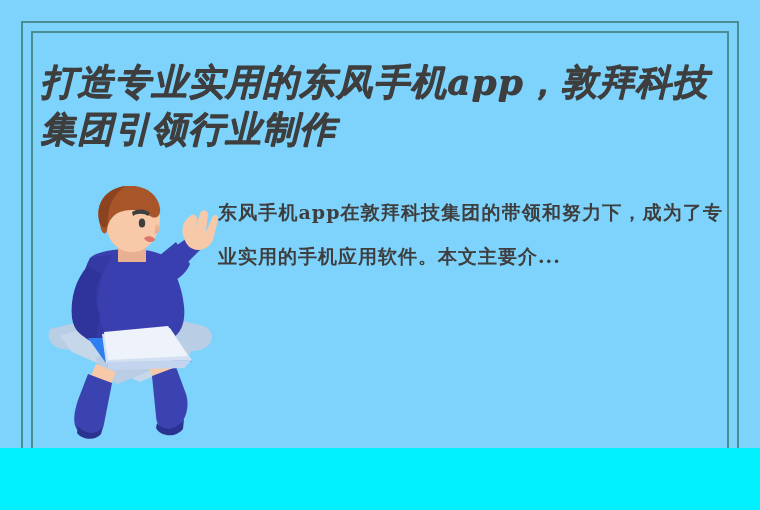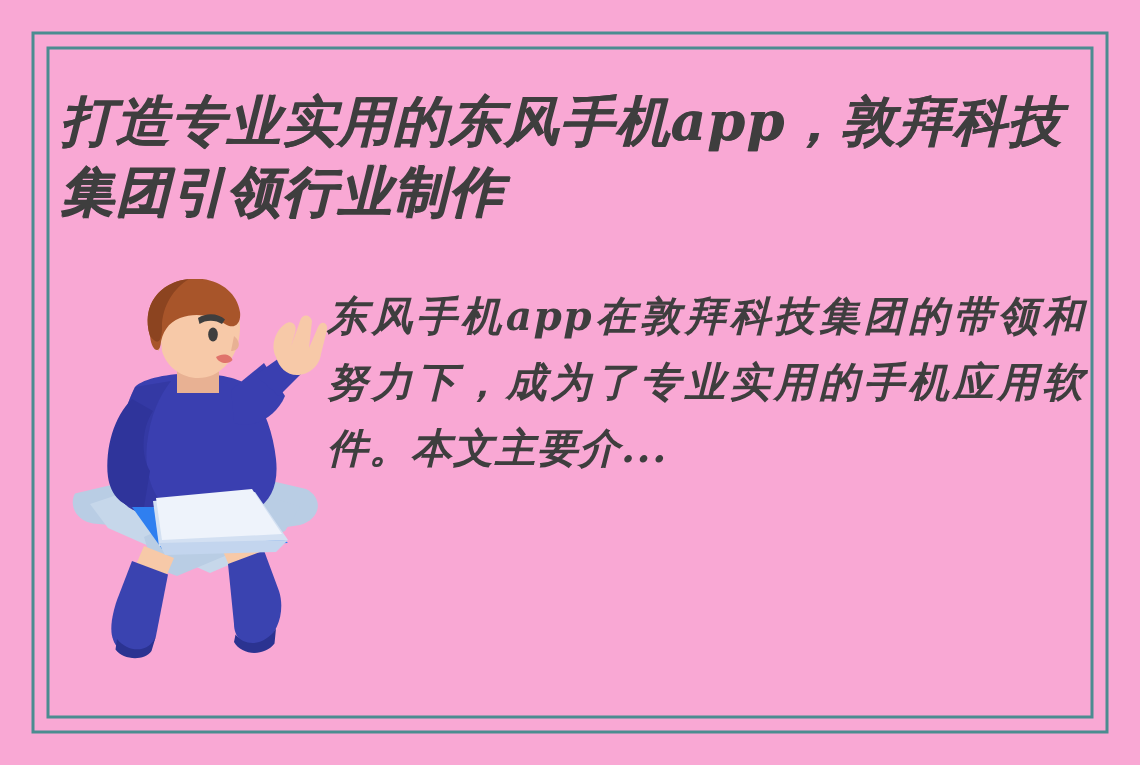--- a/index.html
+++ b/index.html
@@ -10,22 +10,22 @@
     width: 760px;
     height: 510px;
     background: #00f0ff;
     font-family: "DejaVu Sans", sans-serif;
     overflow: hidden;
   }
 
   #canvas {
     position: relative;
     width: 760px;
-    height: 510px;
-    background: #f9a8d4;
+    height: 448px;
+    background: #7dd3fc;
     overflow: hidden;
   }
 
   
   .frame-outer {
     position: absolute;
     left: 21px;
     top: 21px;
     width: 718px;
     height: 468px;
@@ -62,22 +62,21 @@
   }
 
   
   .summary {
     position: absolute;
     left: 218px;
     top: 190px;
     width: 505px;
     color: #3e3e3e;
     font-family: "DejaVu Serif", "Liberation Serif", serif;
-    font-size: 27px;
-    font-style: italic;
+    font-size: 19px;
     font-weight: 700;
     line-height: 44px;
     letter-spacing: 1px;
     text-align: justify;
   }
 
   
   .illustration {
     position: absolute;
     left: 44px;

